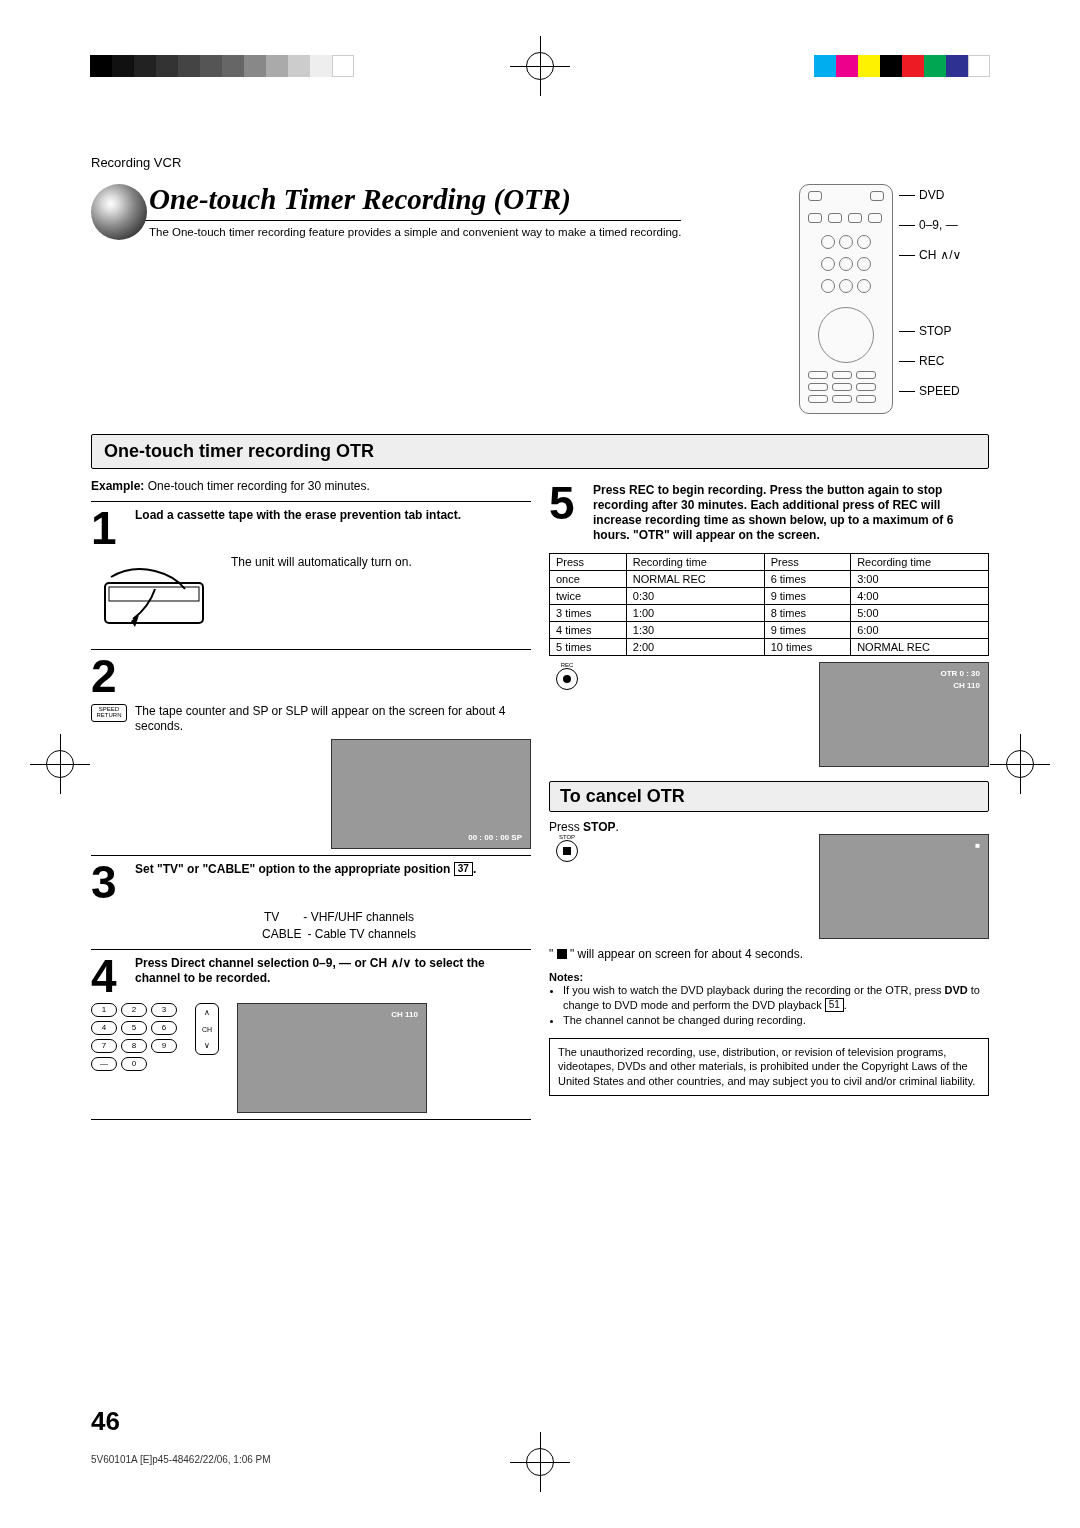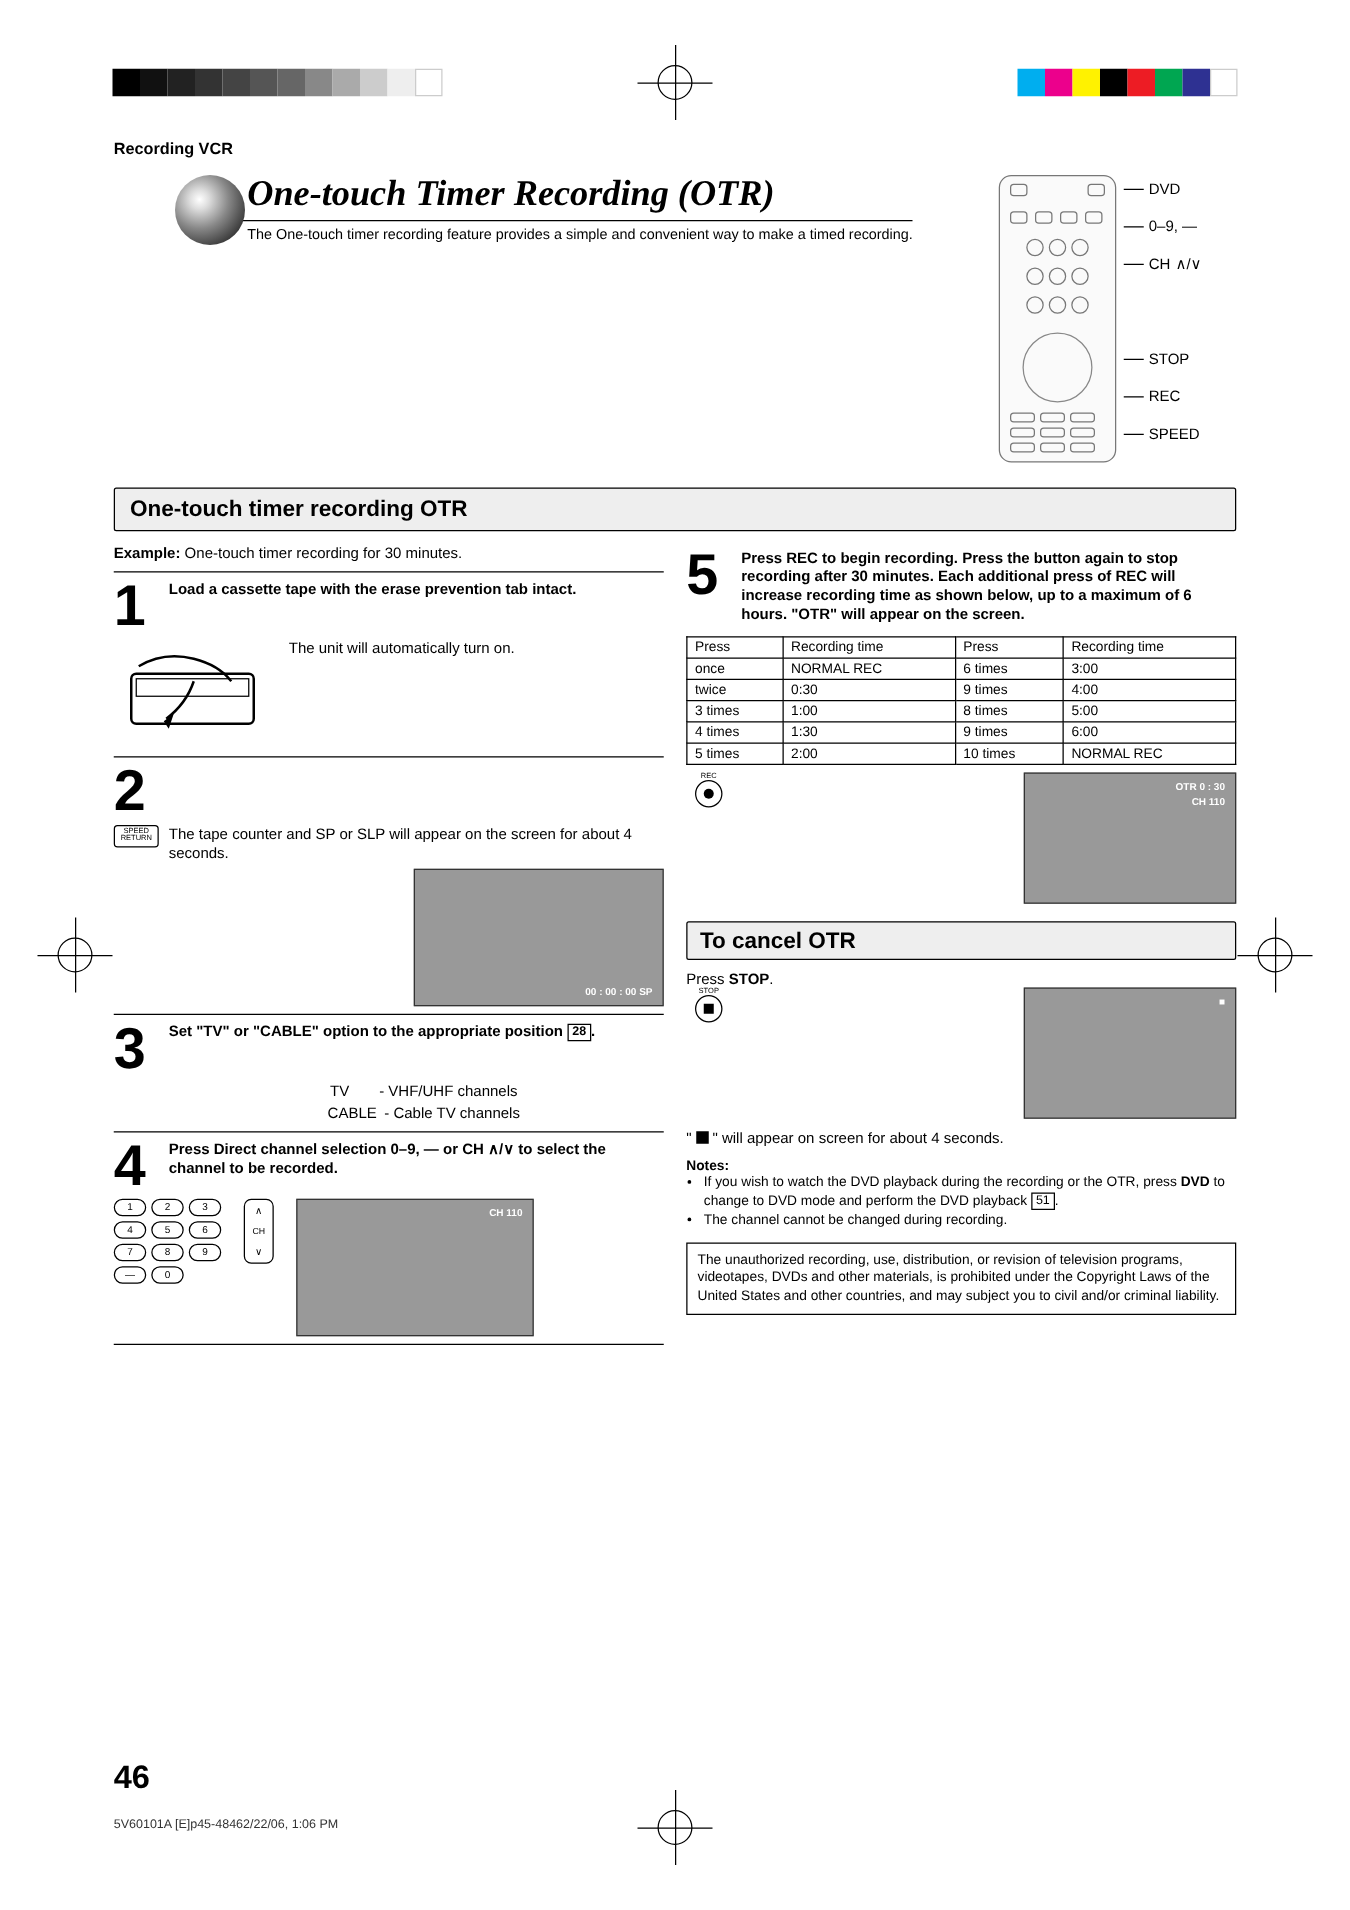--- a/index.html
+++ b/index.html
@@ -16,24 +16,24 @@
   .target:before { content:""; position:absolute; left:50%; top:-10px; bottom:-10px; width:1px; background:#000; }
   .target:after { content:""; position:absolute; top:50%; left:-10px; right:-10px; height:1px; background:#000; }
   .target .ring { position:absolute; inset:6px; border:1px solid #000; border-radius:50%; }
   .target-top { top: 46px; left: 50%; transform: translateX(-50%);}
   .target-bot { bottom: 46px; left: 50%; transform: translateX(-50%);}
   .target-left { top: 50%; left: 40px; transform: translateY(-50%);}
   .target-right { top: 50%; right: 40px; transform: translateY(-50%);}
   
   
   .content { position: absolute; top: 110px; left: 90px; right: 90px; bottom: 90px; border:1px solid transparent; }
-  .section-header { font-size: 13px; font-weight: bold; margin-bottom: 14px; }
+  .section-header { font-size: 13px; font-weight: normal; margin-bottom: 14px; margin-top: 44px; }
   
   .title-row { display: flex; align-items: flex-start; gap: 20px; }
-  .title-block { flex: 1; display:flex; align-items:flex-start; gap:0;justify-content:center;}
+  .title-block { flex: 1; display:flex; align-items:flex-start; gap:0;}
   .sphere { width: 56px; height: 56px; border-radius: 50%; background: radial-gradient(circle at 35% 35%, #fff 0%, #ddd 15%, #888 45%, #333 80%, #000 100%); flex-shrink:0; margin-right:-26px; z-index:1; position:relative;}
   .title-text { }
   .title-text h1 { font-family: "Times New Roman", serif; font-style: italic; font-weight: bold; font-size: 29px; line-height:1.1; border-bottom:1px solid #000; padding-bottom:4px; padding-left:28px;}
   .title-text p { font-size: 11.5px; line-height: 1.35; margin-top: 4px; padding-left:28px;}
   
   .remote-col { width: 190px; display:flex; gap:6px; align-items:flex-start;}
   .remote { width: 94px; height: 230px; border:1px solid #777; border-radius:10px; background:#fafafa; position:relative; flex-shrink:0;}
   .remote .top-row{display:flex; gap:6px; padding:6px 8px;}
   .remote .rbtn-s{width:14px;height:10px;border:1px solid #777;border-radius:3px;}
   .remote .rbtn-round{width:14px;height:14px;border:1px solid #777;border-radius:50%;display:inline-block;margin:2px;}
@@ -269,21 +269,21 @@
           <div class="screen sm">
             <span class="screen-text" style="right:8px;bottom:6px">00 : 00 : 00  SP</span>
           </div>
         </div>
         <div class="step-rule"></div>
 
         <div class="step">
           <div class="step-num">3</div>
           <div class="step-body">
             <div class="st-title">
-              <span>Set "TV" or "CABLE" option to the appropriate position </span><span class="pageref">28</span><span>.</span>
+              <span>Set "TV" or "CABLE" option to the appropriate position </span><span class="pageref">37</span><span>.</span>
             </div>
           </div>
         </div>
         <div class="tv-cable">
           <div>TV  - VHF/UHF channels</div>
           <div>CABLE - Cable TV channels</div>
         </div>
         <div class="step-rule"></div>
 
         <div class="step">

